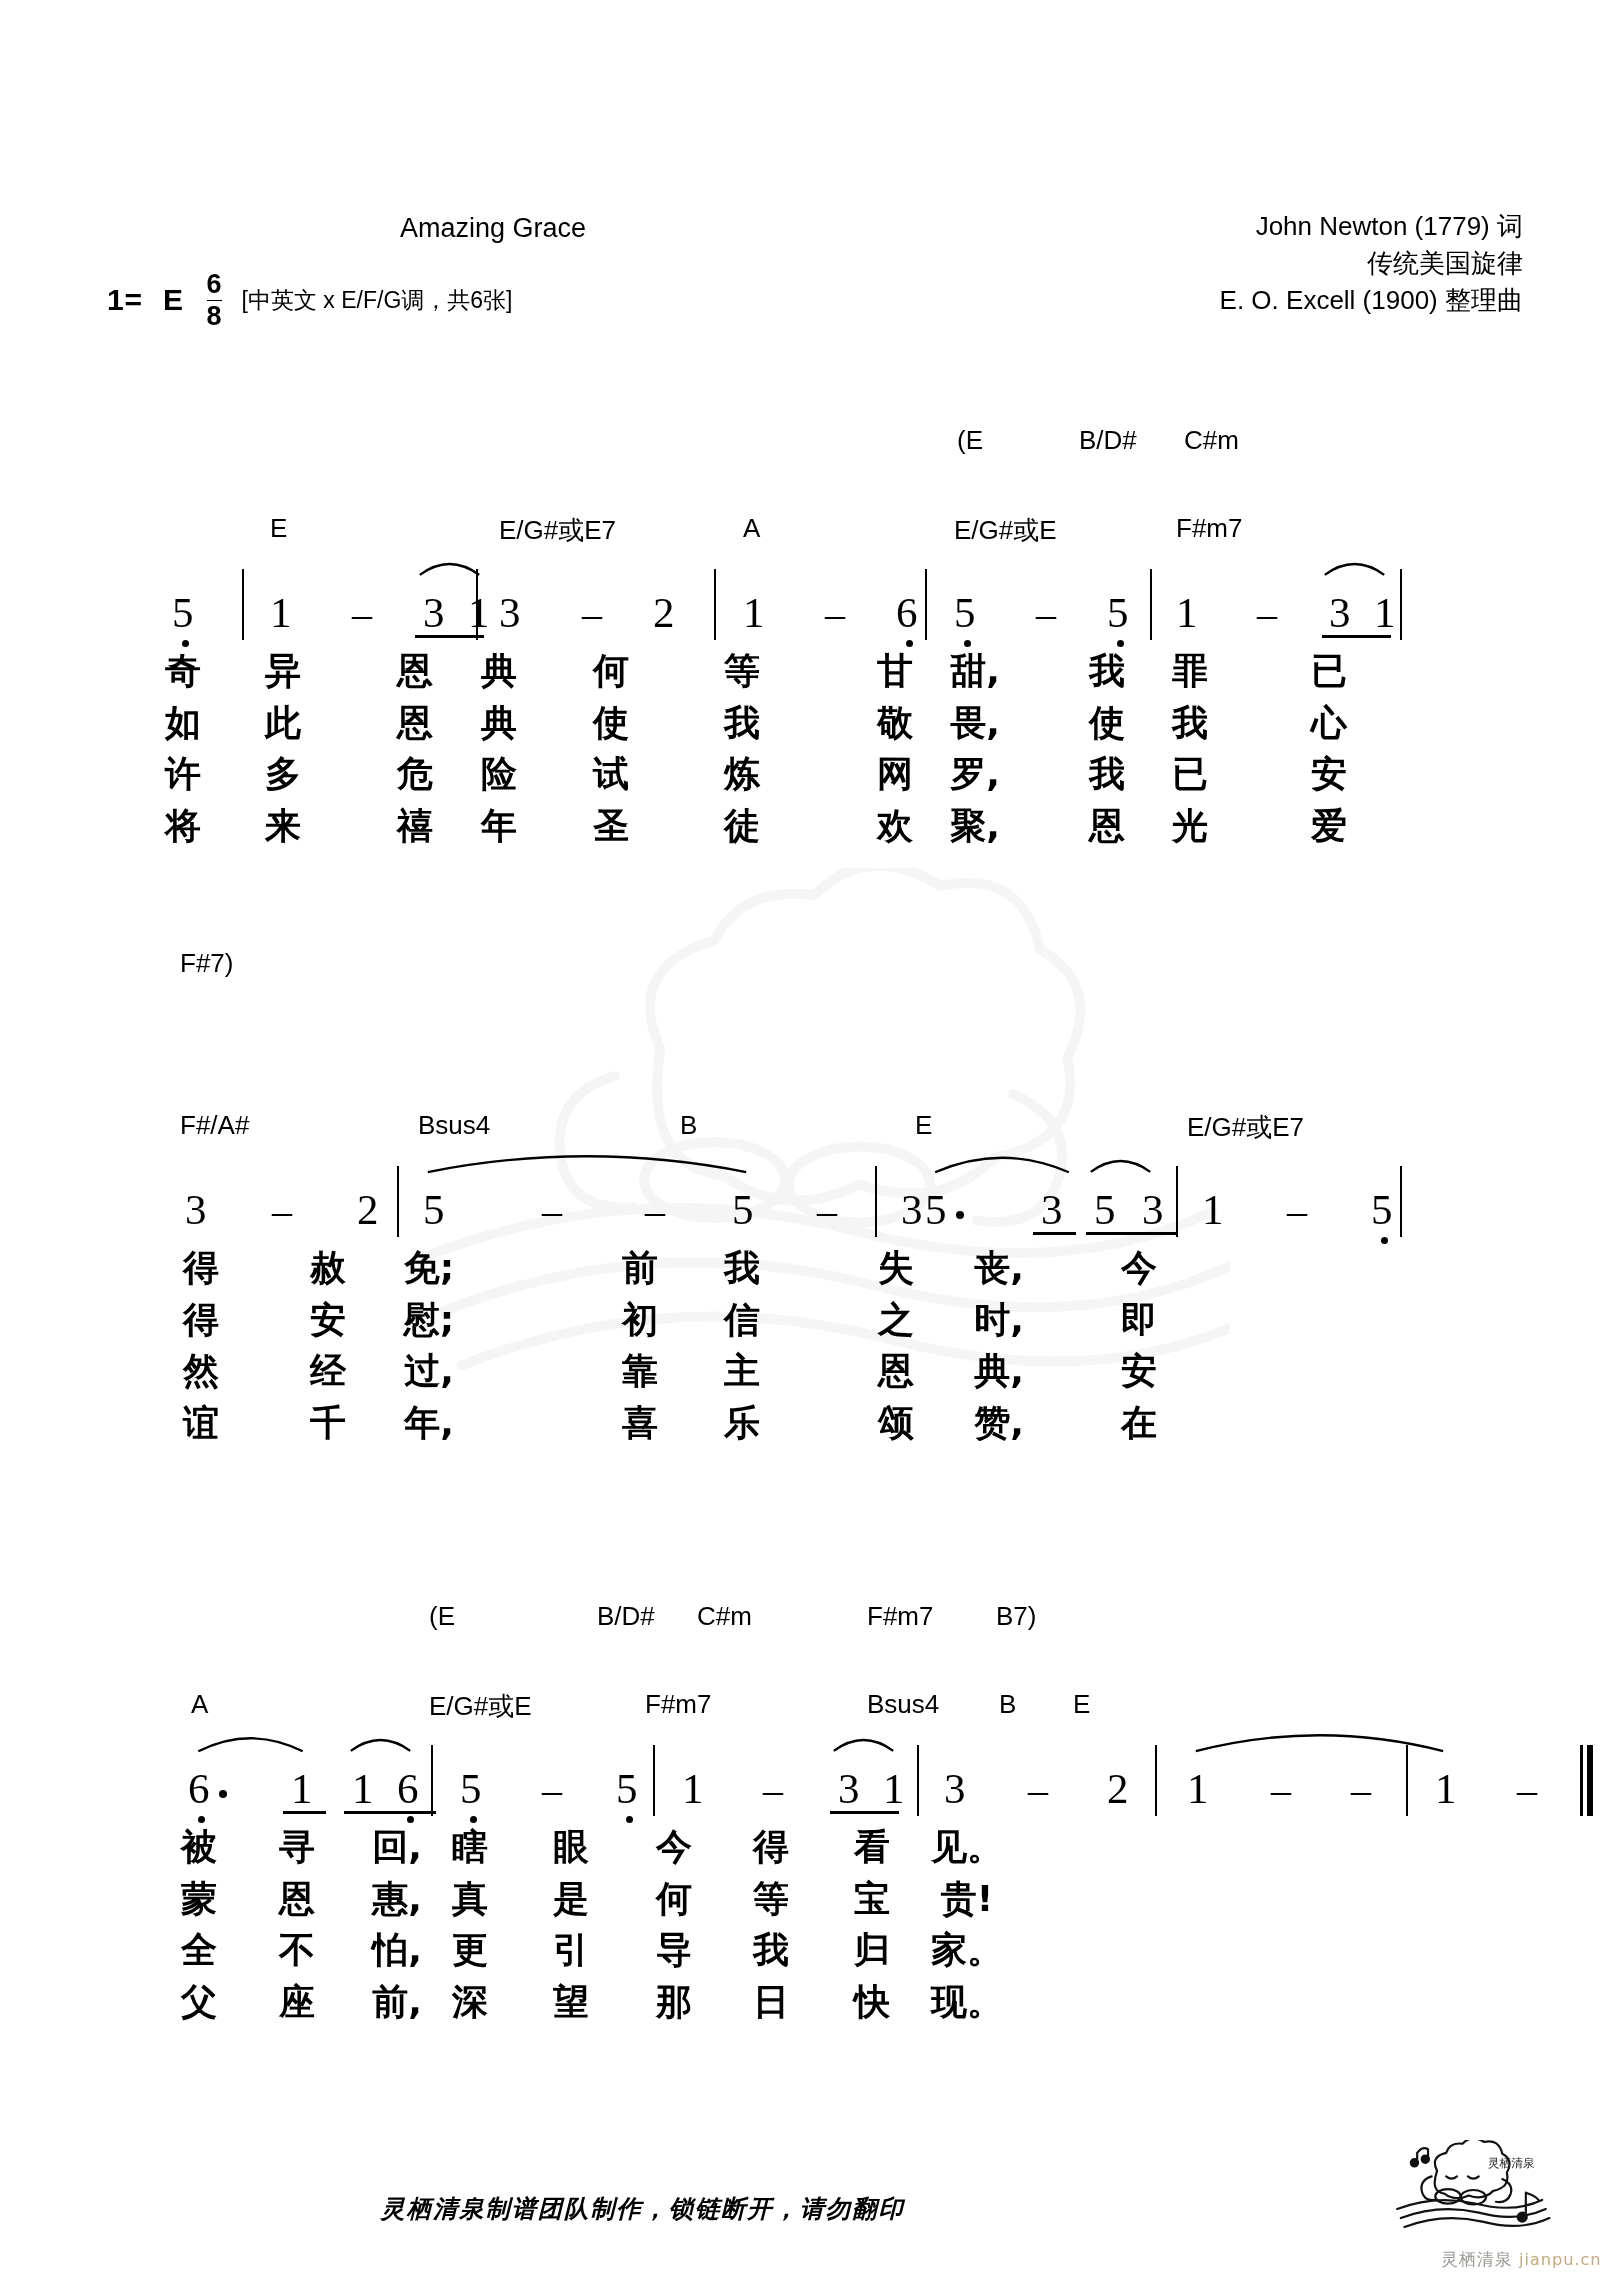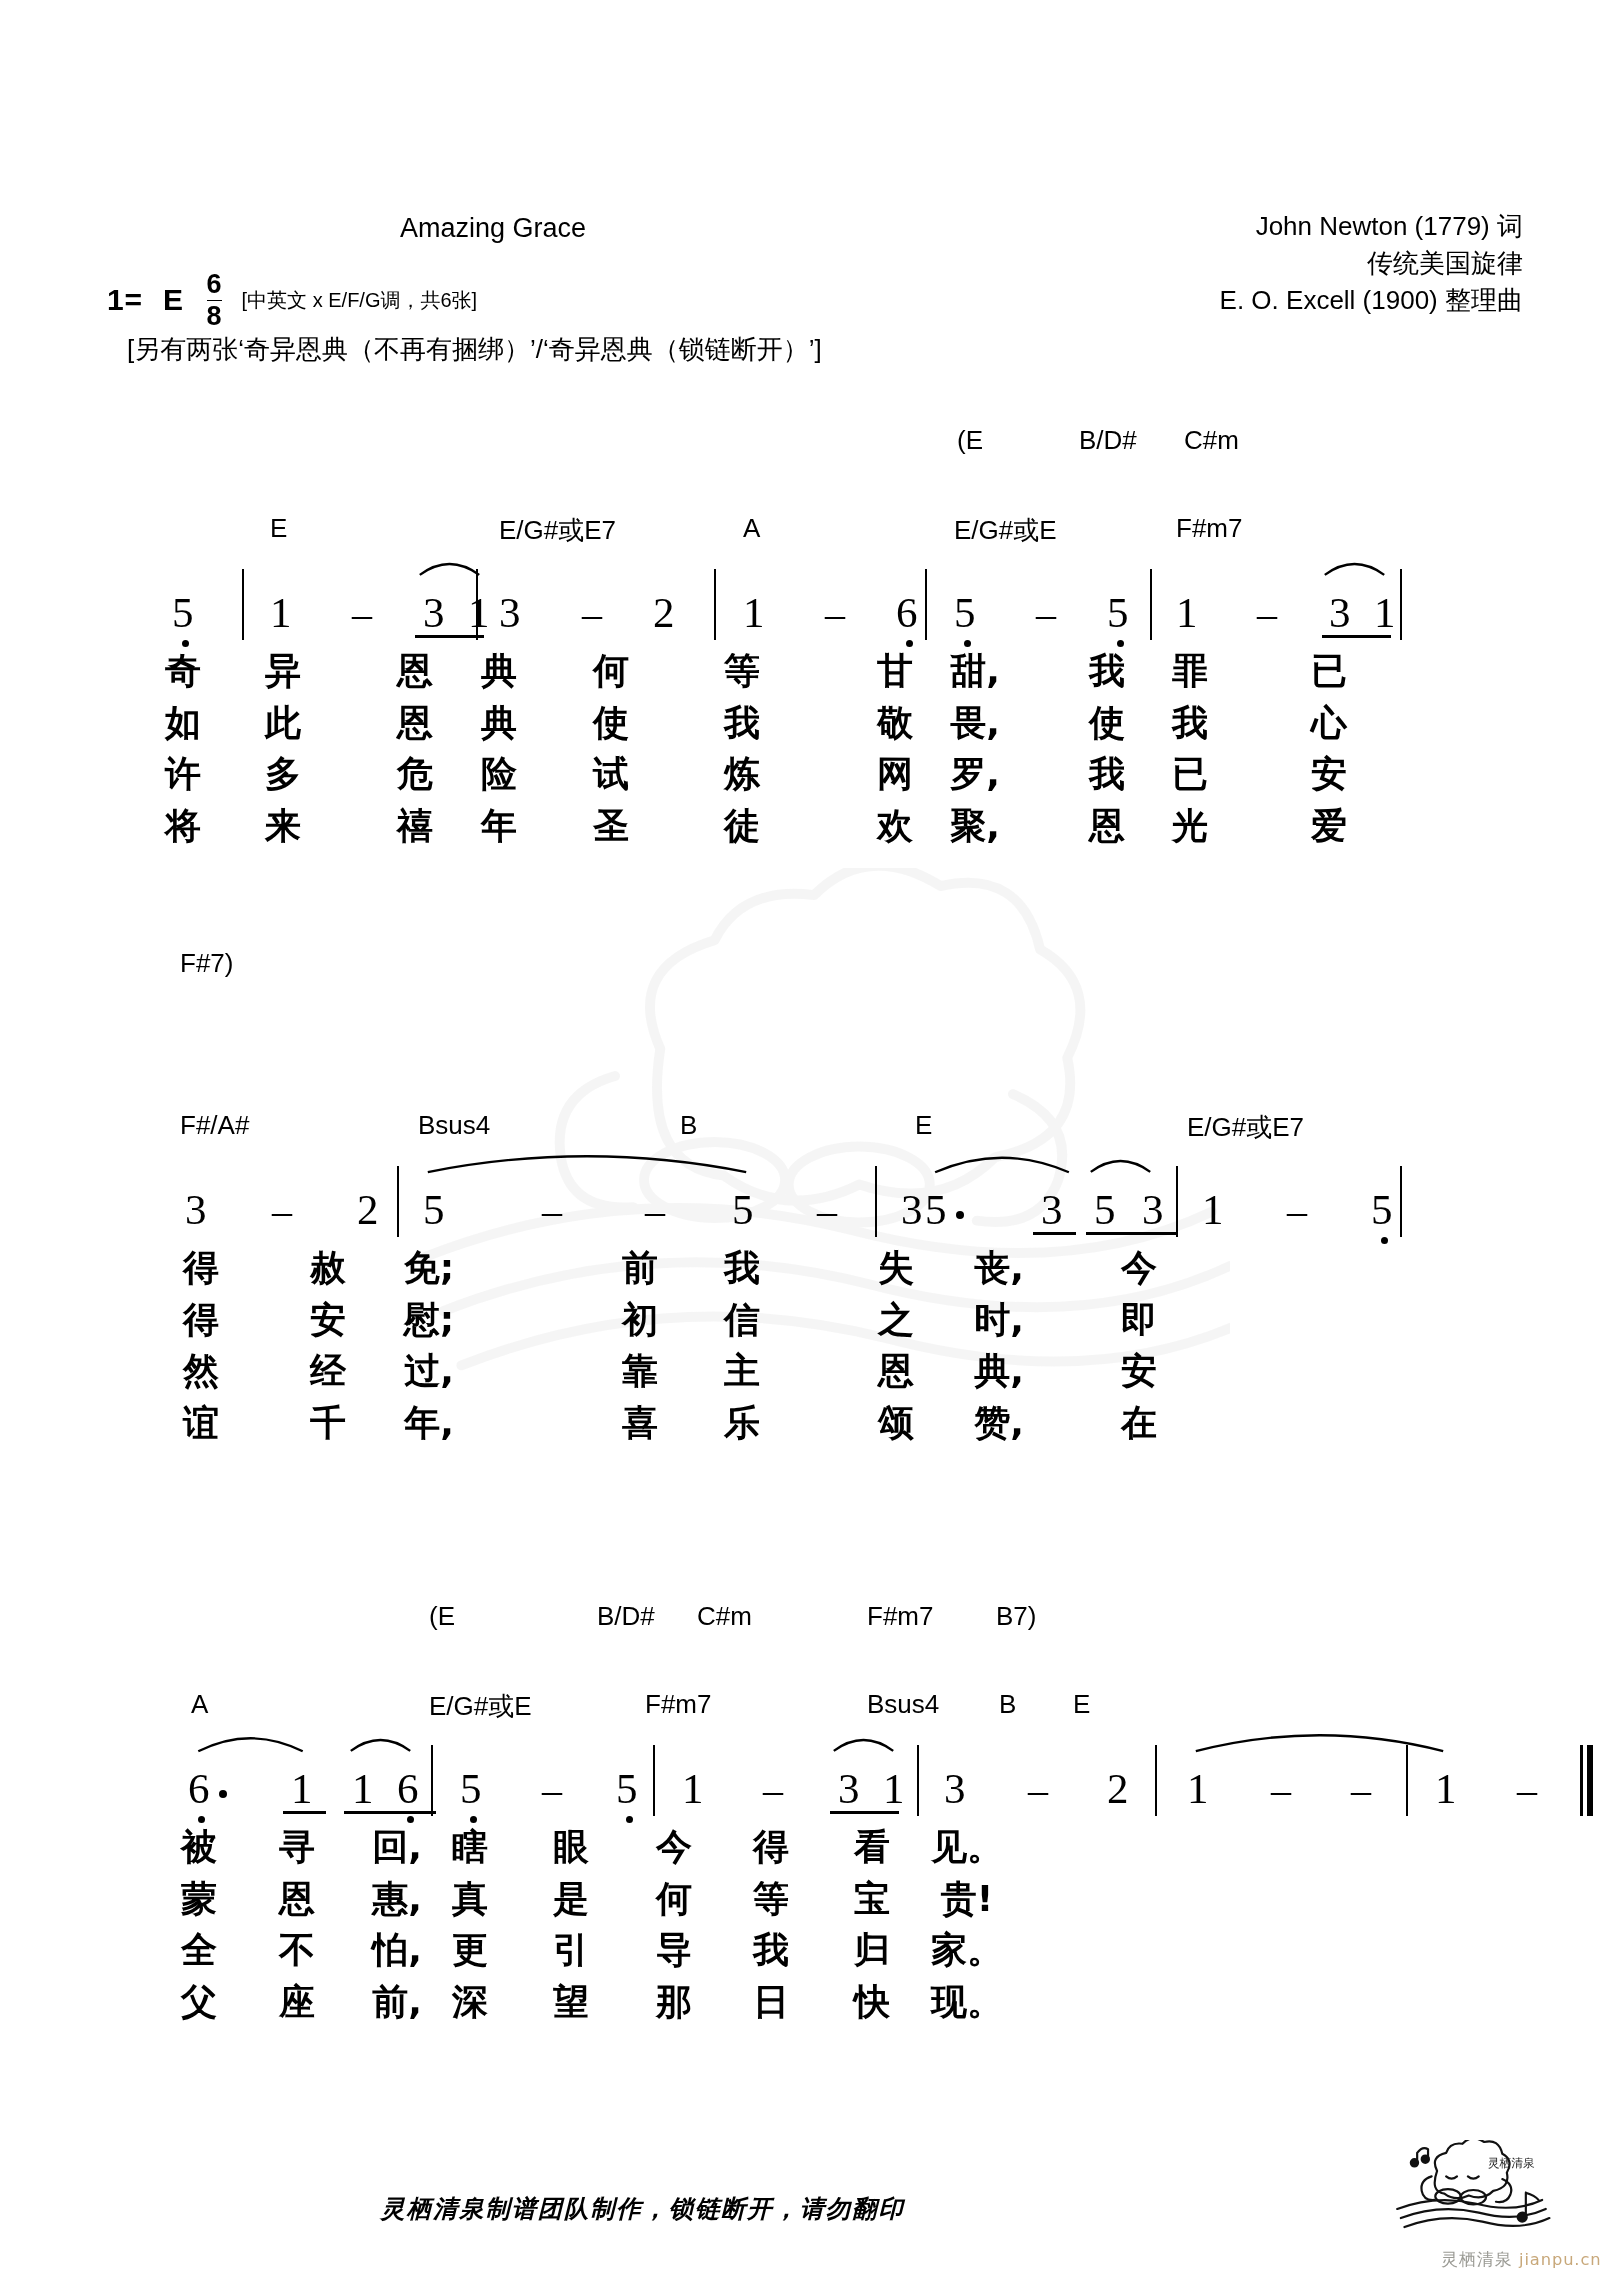--- a/index.html
+++ b/index.html
@@ -48,21 +48,21 @@
     display:flex; align-items:center; font-size:30px;
   }
   .keyblock .eq{font-weight:bold; letter-spacing:0.9px;}
   .keyblock .keyname{margin-left:20px; font-weight:bold;}
   .meter{
     display:inline-flex; flex-direction:column; align-items:center;
     margin-left:23.5px; line-height:1.0; font-weight:bold; font-size:27px;
   }
   .meter .num{padding-bottom:1.8px;}
   .meter .den{border-top:1.8px solid #000; padding-top:1.8px;}
-  .keynote{margin-left:20px; font-size:20px; white-space:nowrap;}
+  .keynote{margin-left:20px; font-size:23px; white-space:nowrap;}
   .altnote{
     position:absolute; top:332px; left:127px;
     font-size:26px; white-space:nowrap;
   }
 
   
   .system{position:absolute; left:0; width:1616px; z-index:2;}
   .chordline{position:relative; height:36px;}
   .chord{
     position:absolute; font-size:26px; white-space:nowrap;
@@ -136,21 +136,20 @@
 
   <div class="keyblock">
     <span class="eq">1=</span>
     <span class="keyname">E</span>
     <span class="meter">
       <span class="num">6</span>
       <span class="den">8</span>
     </span>
     <span class="keynote">[中英文 x E/F/G调，共6张]</span>
   </div>
-  <div class="altnote">[另有两张‘奇异恩典（不再有捆绑）’/‘奇异恩典（锁链断开）’]</div>
 
   <div id="systems-host">
       <div class="system" style="top: 425px;">
         <div class="chordline paren">
           <span class="chord" style="left: 957px;">(E</span>
           <span class="chord" style="left: 1079px;">B/D#</span>
           <span class="chord" style="left: 1184px;">C#m</span>
         </div>
         <div style="height: 52px;"></div>
         <div class="chordline">

